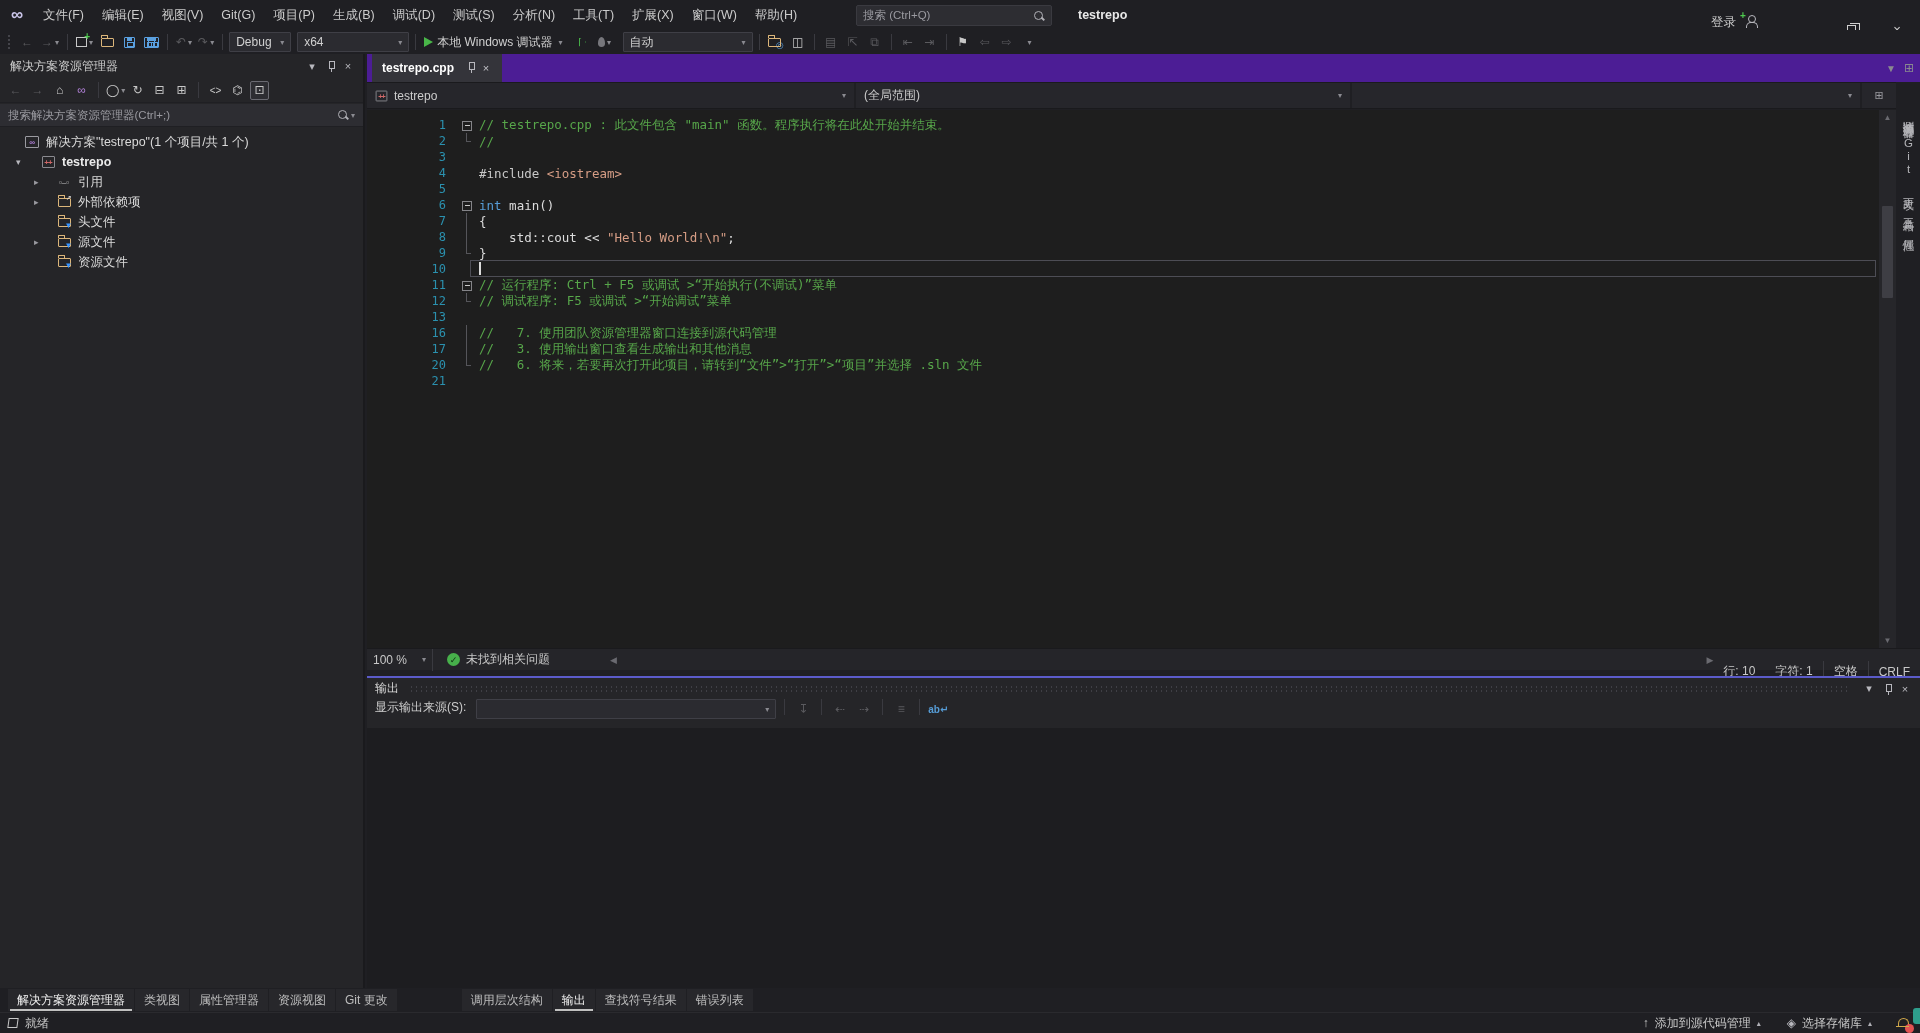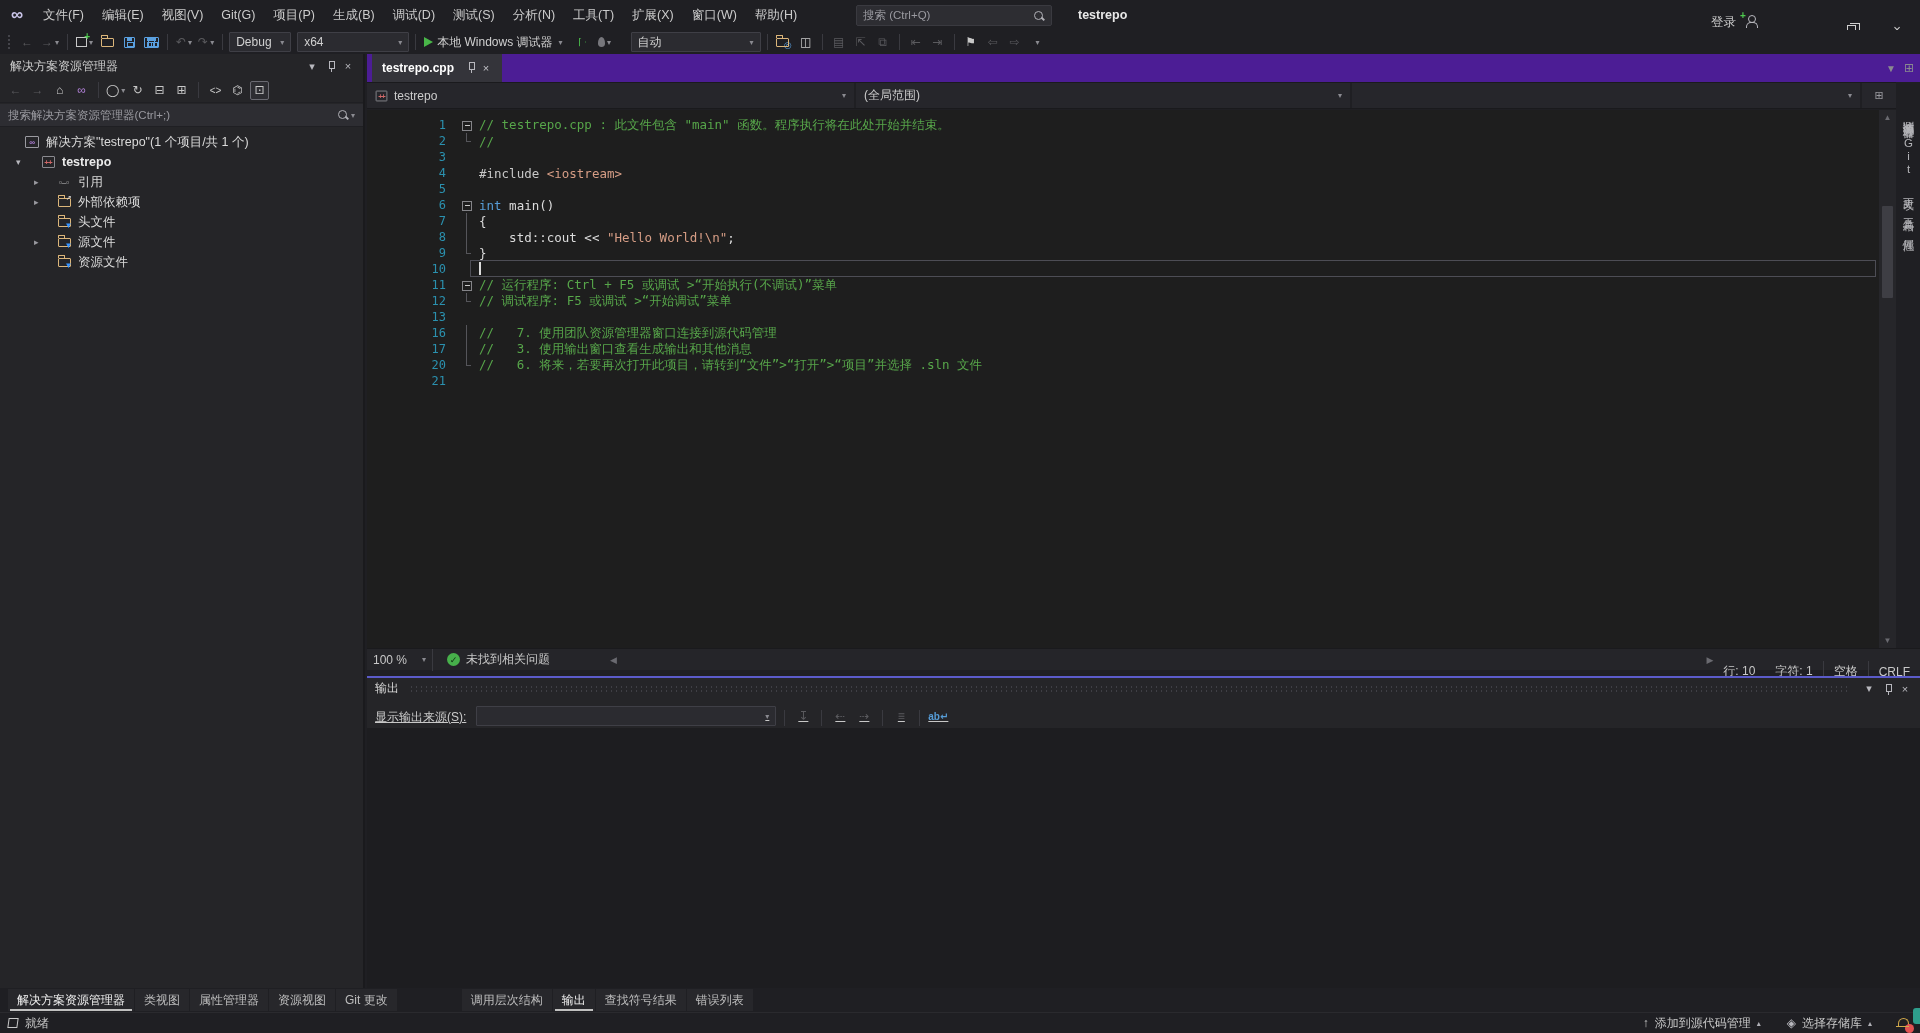--- a/index.html
+++ b/index.html
@@ -150,21 +150,21 @@
   .est { padding:0 10px;margin-top:24px; }
   .est.box { border-left:1px solid #3a3a40; height:22px; display:flex; align-items:center; }
 
   
   #output { position:absolute; left:0; right:0; bottom:0; height:312px; background:#252528;
     border-top:2px solid #5a5ac8; }
   #out-header { height:21px; display:flex; align-items:center; padding:0 6px 0 8px; }
   #out-title { font-size:12px; color:#d8d8d8; margin-right:10px; }
   #out-grip { flex:1; height:7px;
     background:radial-gradient(circle,#3f3f45 .9px,transparent 1.1px) 0 0/5px 4px; margin-right:10px; }
-  #out-toolbar { height:27px; display:flex; align-items:flex-end; padding-left:8px; gap:4px;text-decoration:underline; }
+  #out-toolbar { height:27px; display:flex; align-items:flex-start; padding-left:8px; gap:4px; }
   #out-src-label { font-size:12px; color:#cccccc; margin-right:6px; }
   #out-combo { width:300px; }
   .oicon { width:20px; height:20px; display:flex; align-items:center; justify-content:center;
     font-size:12px; color:#5a5a5e; }
   .oicon.on { color:#569cd6; font-size:10px; font-weight:bold; }
   #out-content { position:absolute; left:0; right:0; top:50px; bottom:0; background:#1d1d20; }
 
   
   #right-strip { position:absolute; top:110px; right:0; width:24px; height:538px; display:flex;
     flex-direction:column; align-items:center; gap:18px; padding-top:2px; }
@@ -261,21 +261,21 @@
       <span class="run-label">本地 Windows 调试器</span>
         <span class="dd">▾</span>
       </span>
     <span class="tbtn" style="margin-left:6px">
       <span class="i-play" style="border-left-color:transparent;width:7px;height:9px;border:1.4px solid #49b649;clip-path:polygon(0 0,100% 50%,0 100%);"></span>
       </span>
     <span class="tbtn">
         <span class="i-flame"></span>
         <span class="dd">▾</span>
       </span>
-    <span class="combo" style="width:130px;margin-left:14px">
+    <span class="combo" style="width:130px;margin-left:6px">
       <span>自动</span>
         <span class="dd">▾</span>
       </span>
     <span class="tsep"></span>
     <span class="tbtn">
         <span class="i-folder"></span>
         <span style="color:#5aa0e0;font-size:9px;margin-left:-5px;margin-top:6px">◎</span>
       </span>
     <span class="tbtn" style="color:#c8c8c8">◫</span>
     <span class="tsep"></span>

